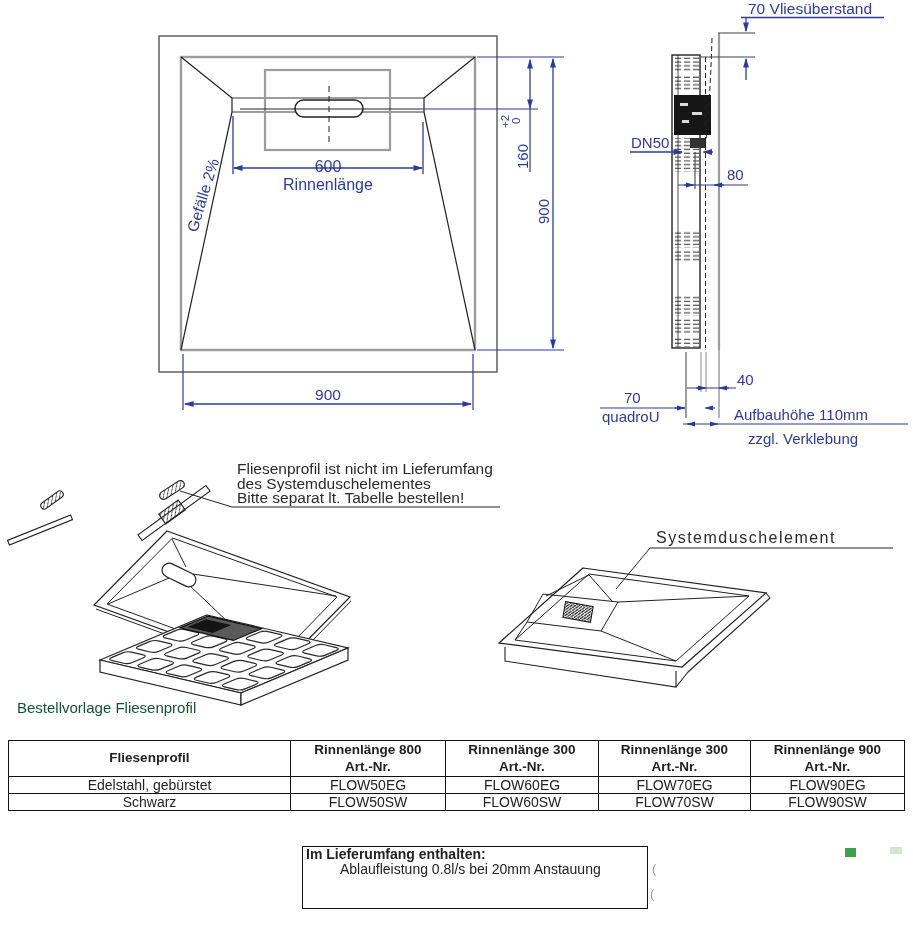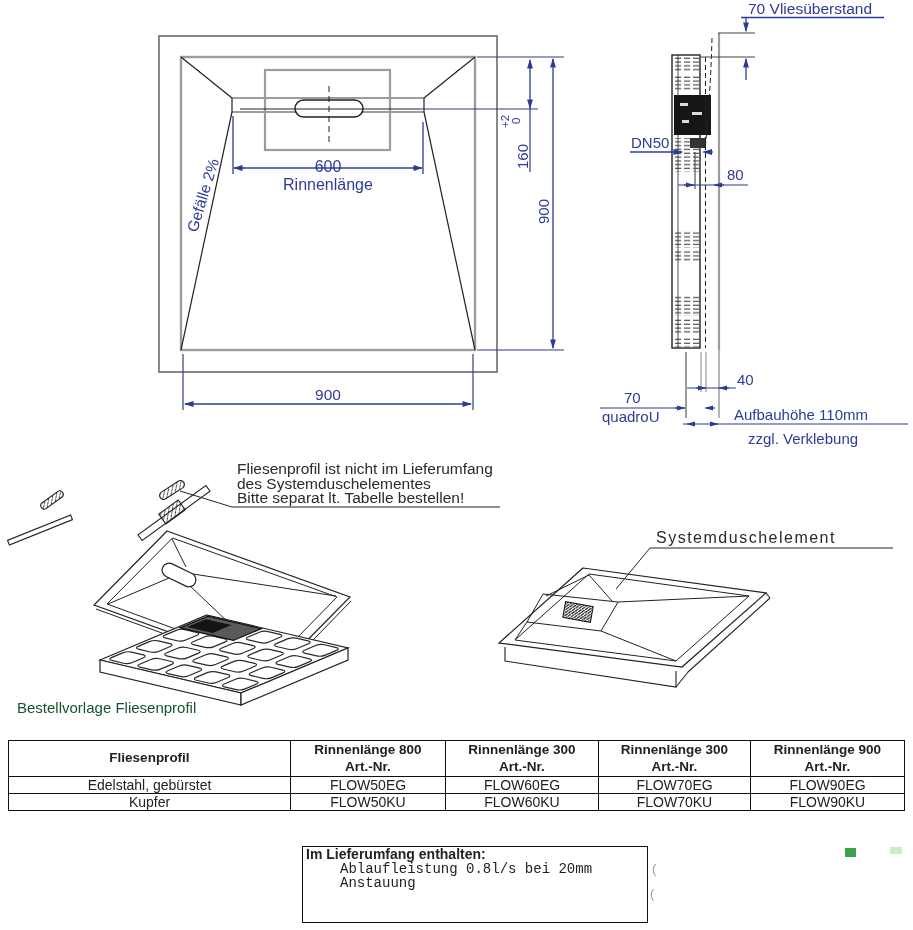--- a/index.html
+++ b/index.html
@@ -12,24 +12,24 @@
   .cell{width:.74px;height:.74px;rx:.16px;fill:none;stroke:#2a2a2a;vector-effect:non-scaling-stroke;}
   
   #ordertable{position:absolute;left:8px;top:717px;width:897px;border-collapse:collapse;
               table-layout:fixed;margin-top:23px;}
   #ordertable th,#ordertable td{border:1.7px solid #101010;text-align:center;vertical-align:middle;
               padding:0 2px;color:#222;}
   #ordertable th{font-size:13.5px;font-weight:bold;line-height:1.25;height:35px;}
   #ordertable td{font-size:14px;height:16px;line-height:15px;}
   #table-title{position:absolute;left:17px;top:699px;font-size:15px;font-weight:normal;color:#14532d;}
   
-  #scopebox{position:absolute;left:302px;top:846px;width:346px;height:77px;
+  #scopebox{position:absolute;left:302px;top:846px;width:346px;height:63px;
             border:1.7px solid #101010;box-sizing:border-box;font-size:14px;line-height:14.6px;color:#222;}
   #scopebox .bx-title{font-weight:bold;padding-left:3px;}
-  .ind1{padding-left:26px;} .ind2{padding-left:34px;} .ind3{padding-left:37px;font-family:Liberation Mono, monospace;} .ind4{padding-left:22px;}
+  .ind1{padding-left:26px;} .ind2{padding-left:34px;} .ind3{padding-left:37px;} .ind4{padding-left:22px;}
   .artifact{position:absolute;}
   .paren{position:absolute;color:#9a9a9a;font-size:13px;}
 </style>
 </head>
 <body>
 
 <div id="page">
 
   <svg style="left:0;top:0;" width="913" height="456" viewBox="0 0 913 456">
     <defs>
@@ -302,25 +302,25 @@
     </thead>
     <tbody>
       <tr>
         <td>Edelstahl, gebürstet</td>
         <td>FLOW50EG</td>
         <td>FLOW60EG</td>
         <td>FLOW70EG</td>
         <td>FLOW90EG</td>
       </tr>
       <tr>
-        <td>Kupfer</td>
-        <td>FLOW50KU</td>
-        <td>FLOW60KU</td>
-        <td>FLOW70KU</td>
-        <td>FLOW90KU</td>
+        <td>Schwarz</td>
+        <td>FLOW50SW</td>
+        <td>FLOW60SW</td>
+        <td>FLOW70SW</td>
+        <td>FLOW90SW</td>
       </tr>
     </tbody>
   </table>
 
   <div id="scopebox">
     <div class="bx-title">Im Lieferumfang enthalten:</div>
     <div class="ind3">Ablaufleistung 0.8l/s bei 20mm Anstauung</div>
   </div>
 
   <div class="artifact" style="left:845px;top:848px;width:11px;height:9px;background:#3da04b;"></div>

